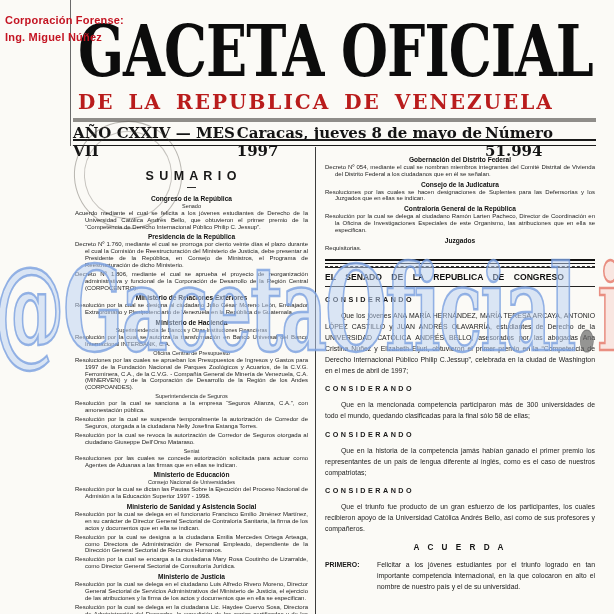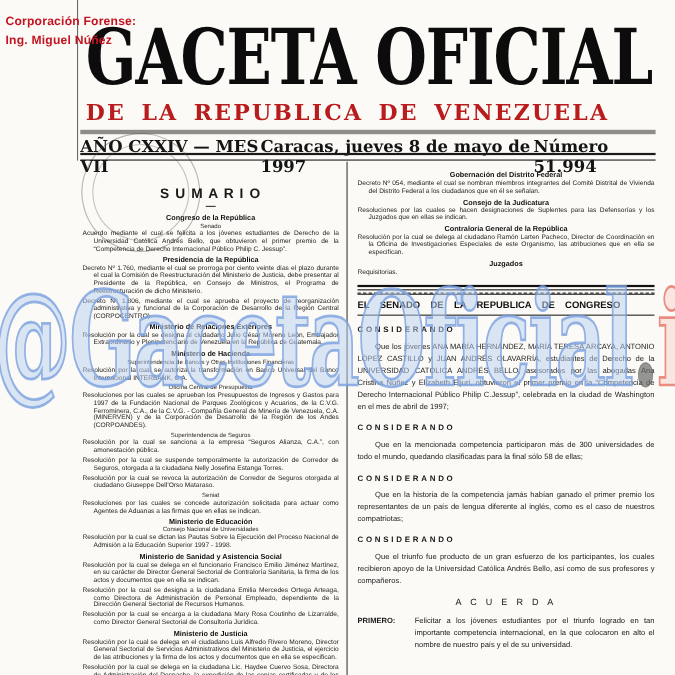--- a/index.html
+++ b/index.html
@@ -57,21 +57,21 @@
   .rule-heavy{border-top:2.5px solid #111;border-bottom:1.5px solid #111;height:2.5px;margin-top:7px;}
   .rule-dotted{border-top:1px dashed #333;margin-top:2px;}
   .rule-thin{border-top:1px solid #222;}
   .congress-title{
     font-family:"DejaVu Serif","Liberation Serif",serif;font-weight:bold;font-size:13px;
     text-align:center;letter-spacing:1px;margin:4px 0 3px;color:#0d0d0d;
   }
   .senate-line{font-weight:bold;font-size:8.6px;word-spacing:7px;margin:4px 0 4px;color:#101010;}
   .considerando{text-align:left;font-weight:bold;font-size:7.2px;letter-spacing:2.5px;margin:8px 0 6px;}
   .cpar{font-size:6.9px;line-height:1.6;text-align:justify;text-indent:16px;color:#1b1b1b;}
-  .acuerda{text-align:center;font-weight:normal;font-size:8.2px;letter-spacing:3px;margin:9px 0 7px;}
+  .acuerda{text-align:center;font-weight:bold;font-size:8.2px;letter-spacing:3px;margin:9px 0 7px;}
   .res-row{display:flex;margin-bottom:8px;font-size:6.9px;line-height:1.6;}
   .res-label{width:52px;flex:none;font-weight:bold;}
   .res-text{flex:1;text-align:justify;}
 
   
   .watermark{
     position:absolute;left:-6px;top:250px;z-index:5;pointer-events:none;white-space:nowrap;
     font-family:"DejaVu Serif","Liberation Serif",serif;font-weight:bold;
     font-size:118px;line-height:1;letter-spacing:-3px;
     transform:scaleX(.60);transform-origin:left top;width:1040px;

